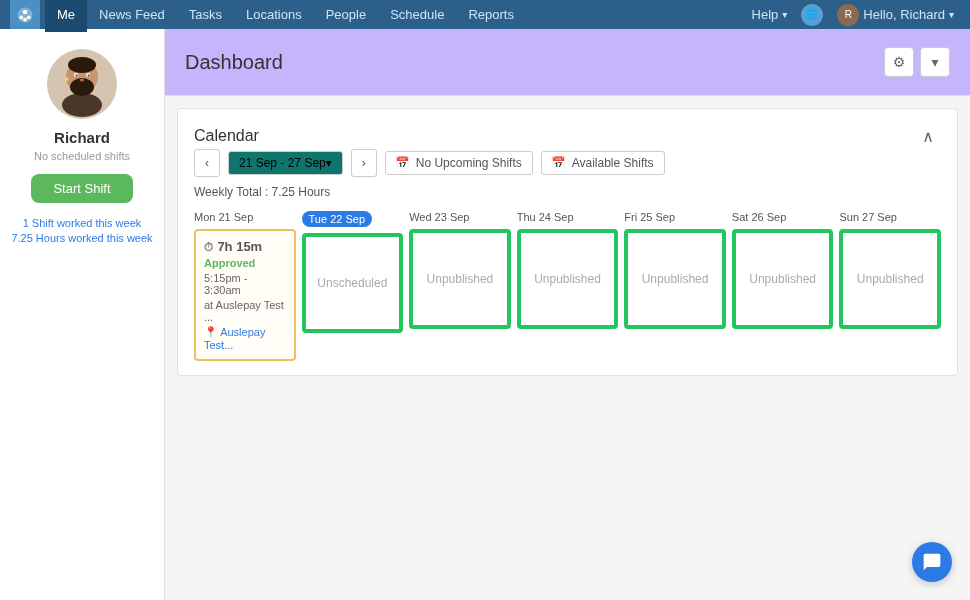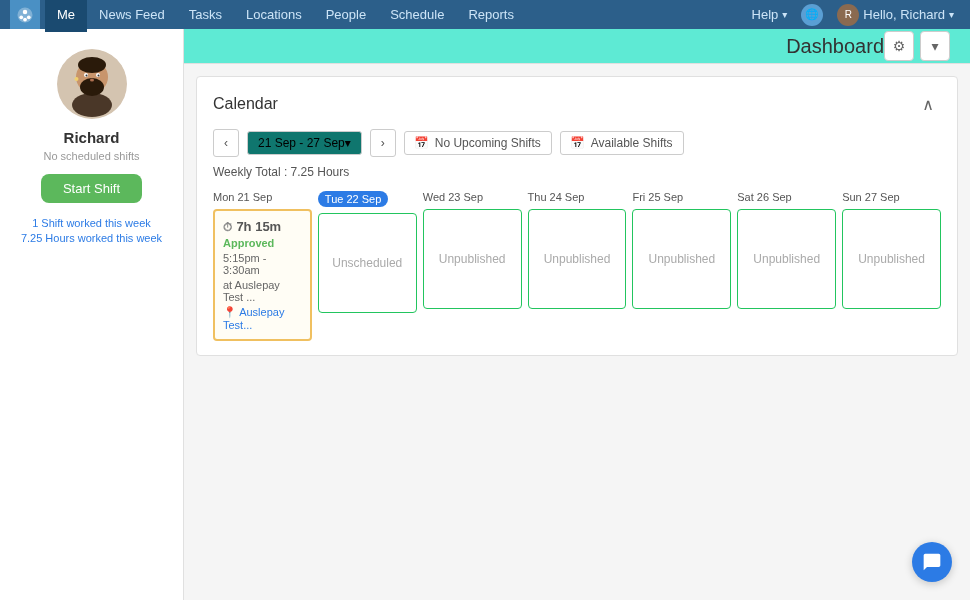--- a/index.html
+++ b/index.html
@@ -40,21 +40,21 @@
       background: #5a9fd4;
       display: flex; align-items: center; justify-content: center;
       font-size: 11px; color: #fff;
     }
 
     
     .layout { display: flex; height: 571px; }
 
     
     .sidebar {
-      width: 184px;
+      width: 165px;
       background: #fff;
       border-right: 1px solid #e0e0e0;
       display: flex;
       flex-direction: column;
       align-items: center;
       padding-top: 20px;
     }
     .avatar-wrap {
       width: 70px; height: 70px; border-radius: 50%;
       background: #e8e0d8;
@@ -75,45 +75,44 @@
       cursor: pointer;
       margin-bottom: 14px;
     }
     .sidebar-stat { font-size: 11px; color: #2c7be5; text-align: center; margin-bottom: 3px; cursor: pointer; }
 
     
     .main { flex: 1; padding: 0; overflow-y: auto; background: #f5f5f5; }
 
     
     .dashboard-header {
-      background: #5eead4;
+      background: #c4b5fd;
       border-bottom: 1px solid #e0e0e0;
-      padding: 2px 20px;
+      padding: 18px 20px;
       display: flex;
       align-items: center;
-      justify-content: flex-end;
+      justify-content: space-between;
     }
     .dashboard-title { font-size: 20px; font-weight: 400; color: #333; }
     .dashboard-actions { display: flex; gap: 6px; }
     .icon-btn {
       width: 30px; height: 30px;
       border: 1px solid #ccc;
       background: #fff;
       border-radius: 4px;
       display: flex; align-items: center; justify-content: center;
       cursor: pointer;
       color: #666;
       font-size: 14px;
     }
 
     
     .calendar-section { background: #fff; margin: 12px; padding: 14px 16px; border-radius: 4px; border: 1px solid #e0e0e0; }
     .calendar-section-header {
       display: flex; align-items: center; justify-content: space-between;
-      margin-bottom: 12px;
     }
     .calendar-title { font-size: 16px; font-weight: 400; color: #333; }
     .collapse-btn {
       background: none; border: none; cursor: pointer; color: #666; font-size: 16px;
       width: 26px; height: 26px; display: flex; align-items: center; justify-content: center;
     }
     .calendar-controls { display: flex; align-items: center; gap: 8px; margin-bottom: 8px; }
     .nav-arrow {
       background: #fff; border: 1px solid #ccc; border-radius: 3px;
       width: 26px; height: 28px; cursor: pointer; display: flex; align-items: center; justify-content: center;
@@ -134,21 +133,21 @@
     .day-col { display: flex; flex-direction: column; }
     .day-header { font-size: 11px; color: #555; margin-bottom: 6px; font-weight: 500; }
     .day-header.today .day-badge {
       background: #2c7be5;
       color: #fff;
       border-radius: 12px;
       padding: 2px 7px;
       display: inline-block;
     }
     .day-card {
-      border: 1px solid #22c55e;
+      border: 4px solid #22c55e;
       border-radius: 4px;
       min-height: 100px;
       padding: 8px;
       background: #fff;
       display: flex;
       align-items: center;
       justify-content: center;
       font-size: 12px;
       color: #aaa;
     }

